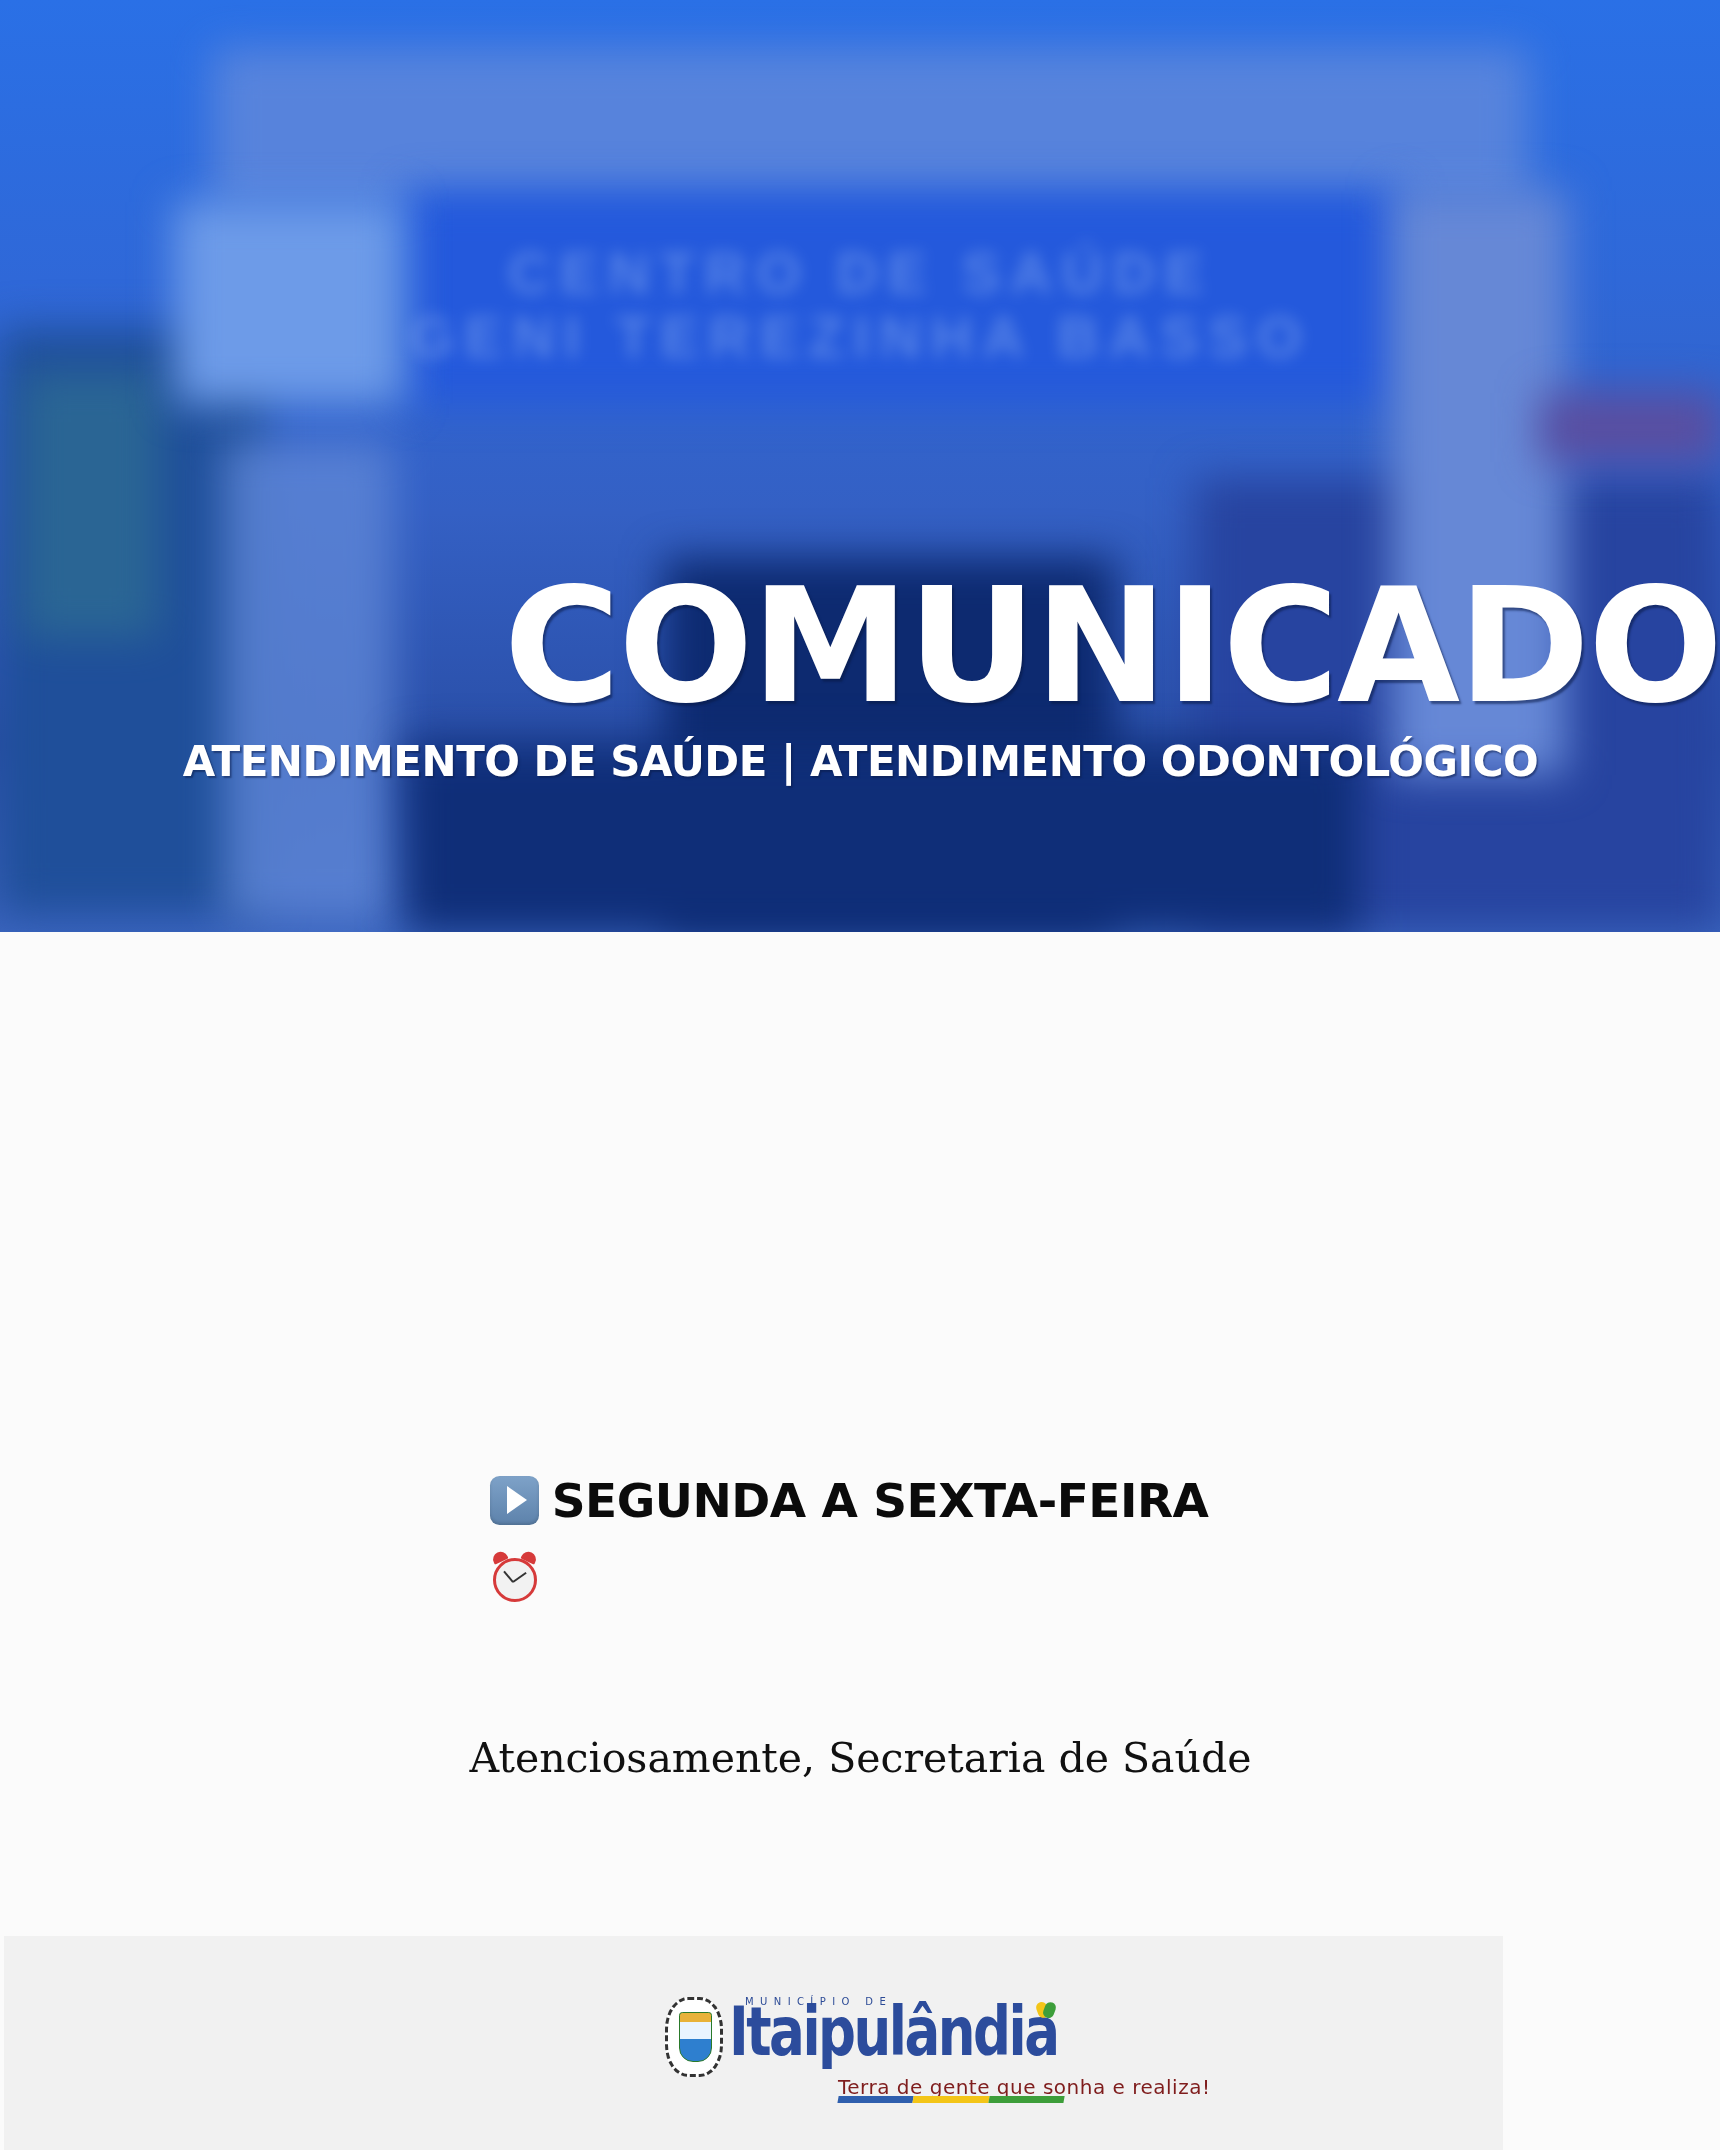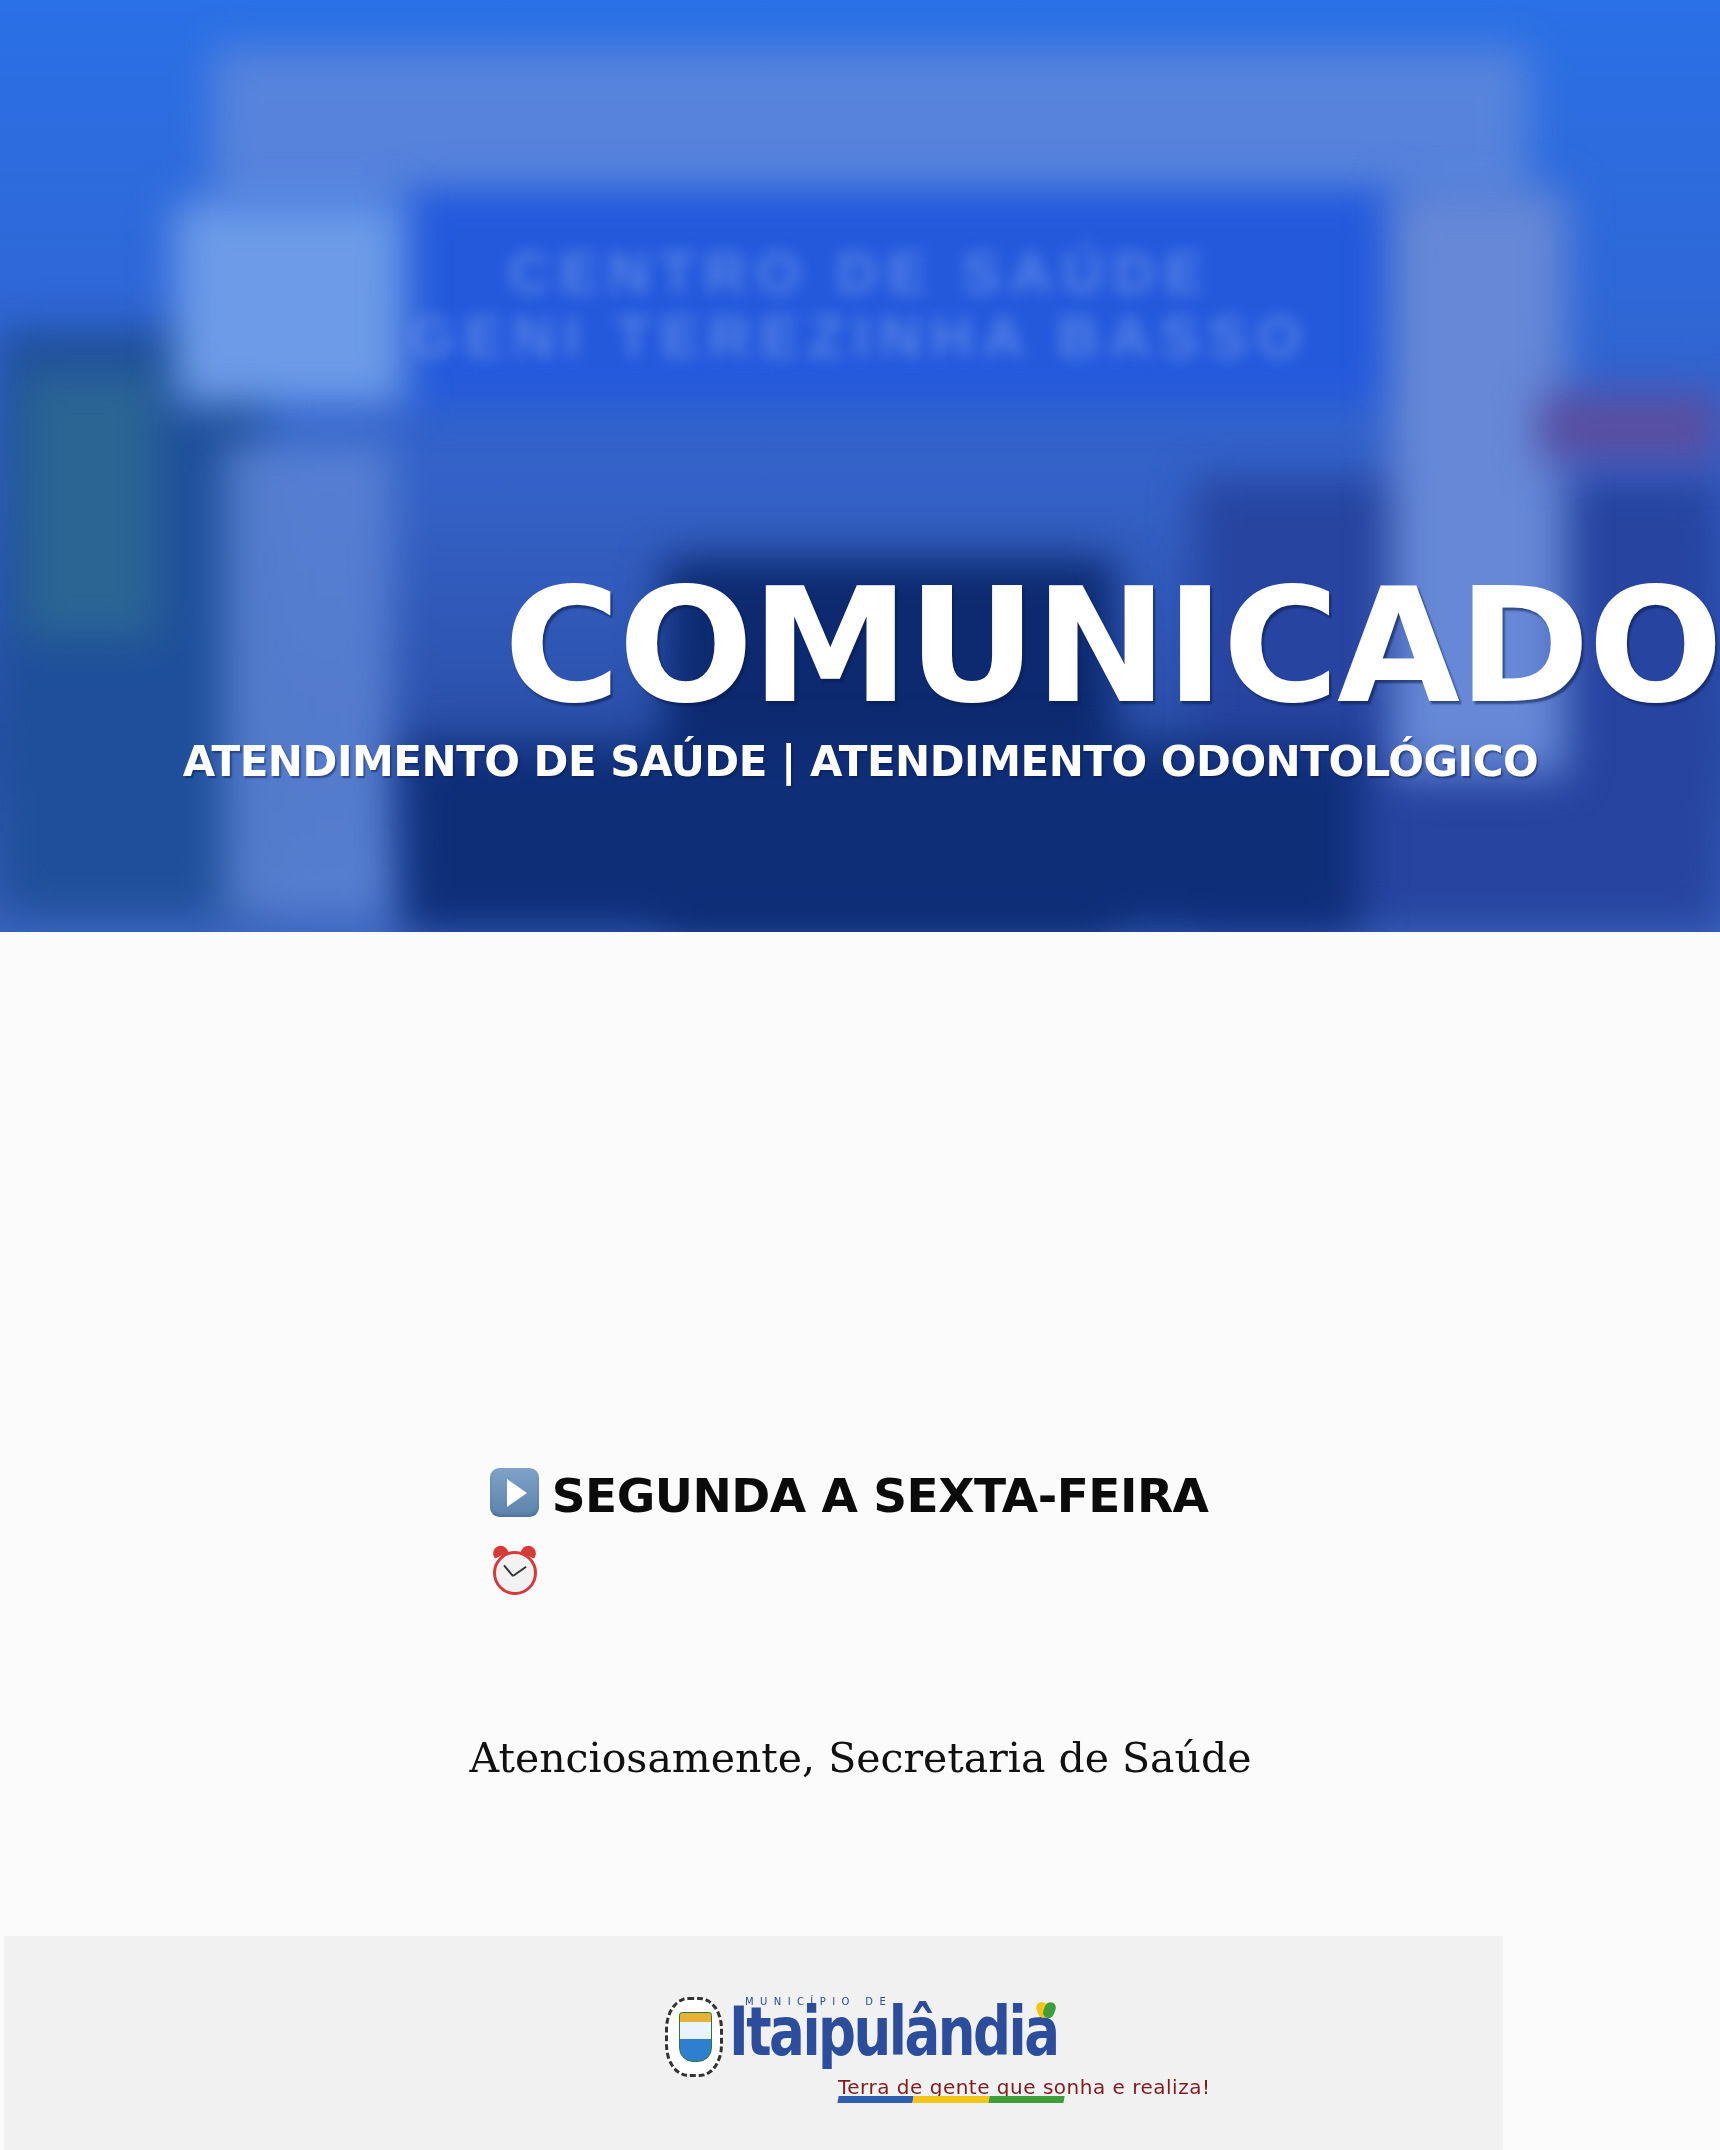--- a/index.html
+++ b/index.html
@@ -30,21 +30,21 @@
     color:#ffffff; letter-spacing:-2.1px; text-shadow: 2.1px 3.2px 2.1px rgba(10,25,70,.55); }
   .hero-sub { position:absolute; left:0; top:738px; width:1721px; text-align:center;
     font-family:"DejaVu Sans", sans-serif; font-weight:bold; font-size:42px; line-height:48px;
     color:#ffffff; letter-spacing:-0.5px; text-shadow: 1.6px 2.1px 1.6px rgba(10,25,70,.5); }
 
   
   .content { position:absolute; left:0; top:932px; width:1721px; height:1004px; background:#fbfbfb; }
   .para { position:absolute; left:143px; top:149px; width:1434px; font-size:41px; line-height:71px;
     color:#111; text-align:justify; text-align-last:left; font-family:"DejaVu Serif", serif; }
   .schedule { position:absolute; left:0; top:536px; width:1721px; }
-  .sched-row { display:flex; justify-content:flex-start; margin-left:454px;padding-left:36px; }
+  .sched-row { display:flex; align-items:center; justify-content:flex-start; margin-left:454px;padding-left:36px; }
   .sched-day { height:64px; }
   .sched-hours { margin-top:11.7px; height:64px; }
   .emoji-play { width:49px; height:49px; border-radius:9.6px; background:linear-gradient(180deg,#7ea2c8,#5d82ab);
     position:relative; margin-right:12.7px; box-shadow: inset 0 -2.1px 3.2px rgba(0,0,0,.15); }
   .emoji-play::after { content:""; position:absolute; left:17px; top:10.6px; border-left:20px solid #fff;
     border-top:14px solid transparent; border-bottom:14px solid transparent; }
   .day-label { font-family:"DejaVu Sans", sans-serif; font-weight:bold; font-size:47px; color:#0b0b0b; letter-spacing:-0.5px; }
   .emoji-clock { width:49px; height:51px; position:relative; margin-right:7.4px; }
   .clock-face { position:absolute; left:3.2px; top:7.4px; width:38px; height:38px; border-radius:50%;
     background:#f2f2f2; border:3.7px solid #d63a3a; }

